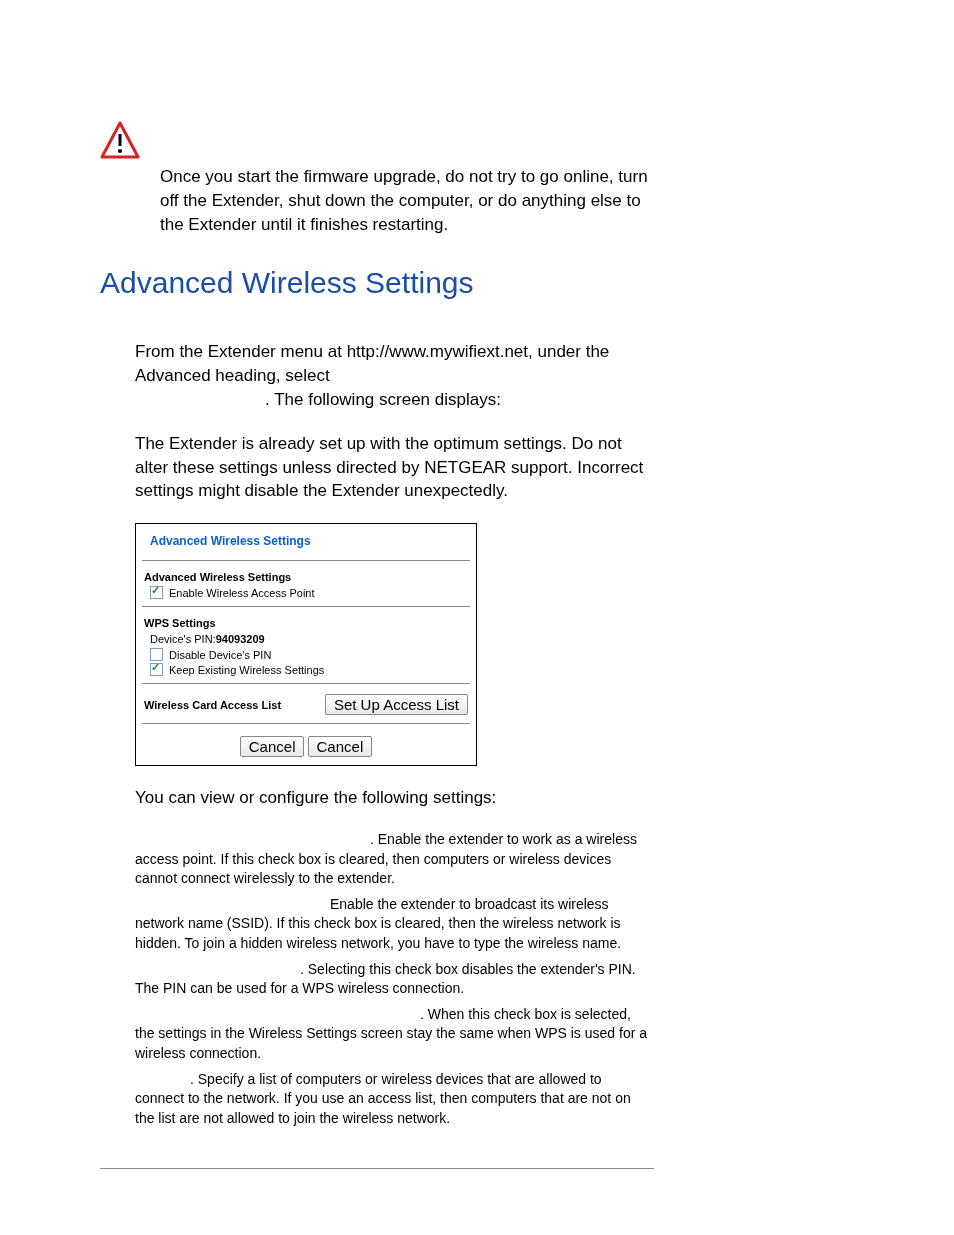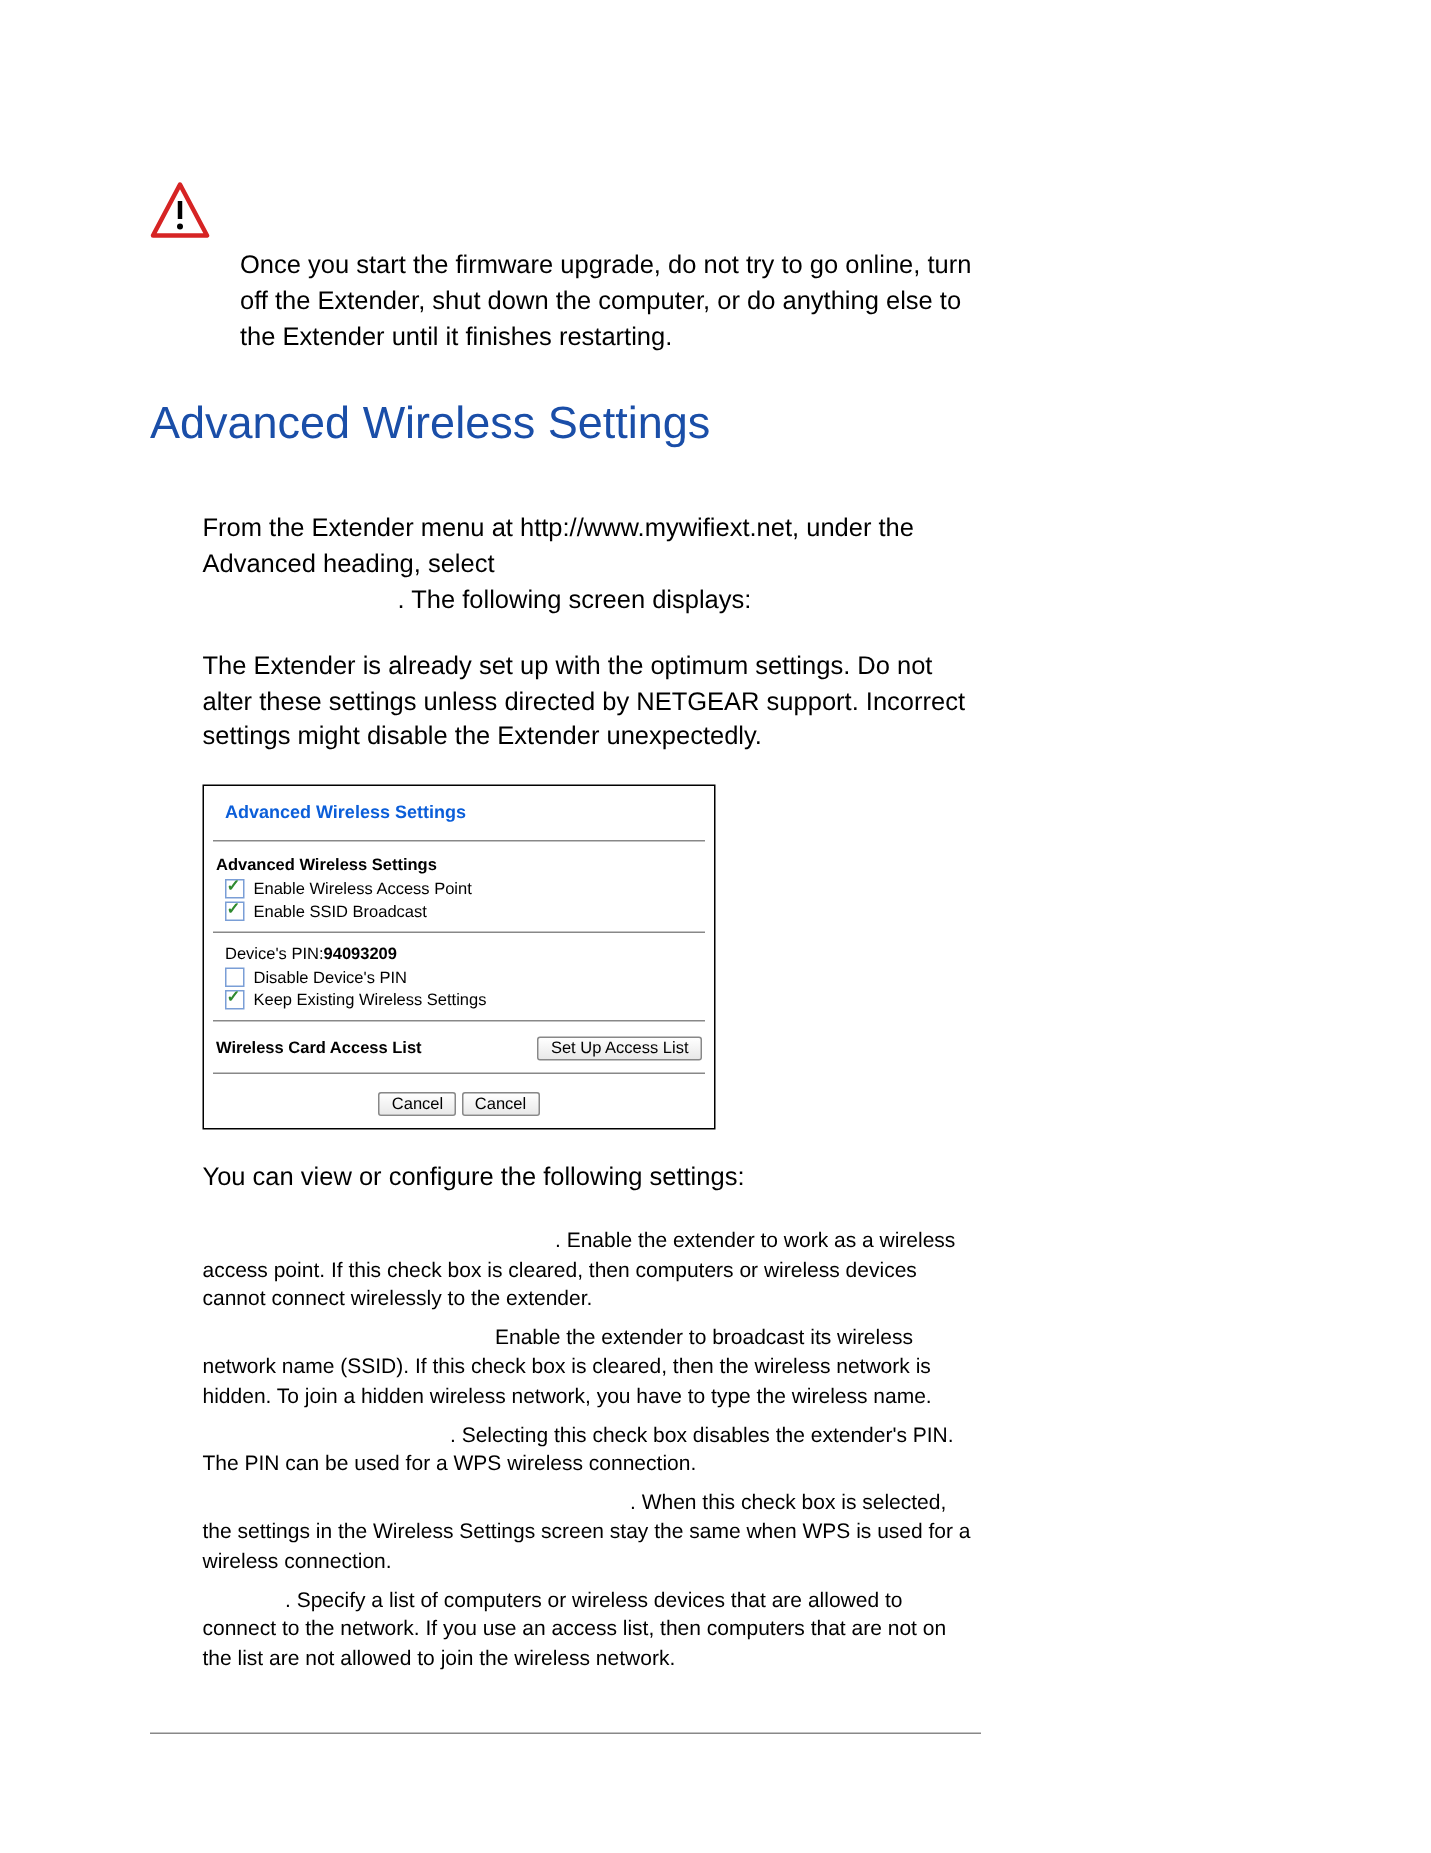--- a/index.html
+++ b/index.html
@@ -102,21 +102,21 @@
   }
   .panel-kv { display:flex; justify-content: flex-start; padding: 2px 12px 2px 14px;}
   .panel-kv .v { font-weight: bold;}
   .panel-access-row {
     display:flex;
     justify-content: space-between;
     align-items:center;
     padding: 4px 8px 2px 8px;
   }
   .mini-btn {
-    font-size: 11px;
+    font-size: 15px;
     border: 1px solid #888;
     background: linear-gradient(#fff,#e8e8e8);
     padding: 1px 8px;
     border-radius: 2px;
   }
   .panel-buttons {
     text-align:center;
     padding: 8px 0 2px 0;
   }
   .desc-list {
@@ -159,26 +159,23 @@
   <p class="body-para indent">The Extender is already set up with the optimum settings. Do not alter these settings unless directed by NETGEAR support. Incorrect settings might disable the Extender unexpectedly.</p>
 
   <div class="screenshot-panel">
     <div class="panel-title">Advanced Wireless Settings</div>
 
     <div class="panel-section-label">Advanced Wireless Settings</div>
     <div class="panel-row">
       <span class="cb checked"></span>
       <span>Enable Wireless Access Point</span>
     </div>
-    <div class="panel-row">
-      <span class="cb checked"></span>
-      <span>Enable SSID Broadcast</span>
-    </div>
     <hr class="panel-hr">
 
+    <div class="panel-section-label">WPS Settings</div>
     <div class="panel-kv">
       <span>Device's PIN:</span>
       <span class="v">94093209</span>
     </div>
     <div class="panel-row">
       <span class="cb"></span>
       <span>Disable Device's PIN</span>
     </div>
     <div class="panel-row">
       <span class="cb checked"></span>

